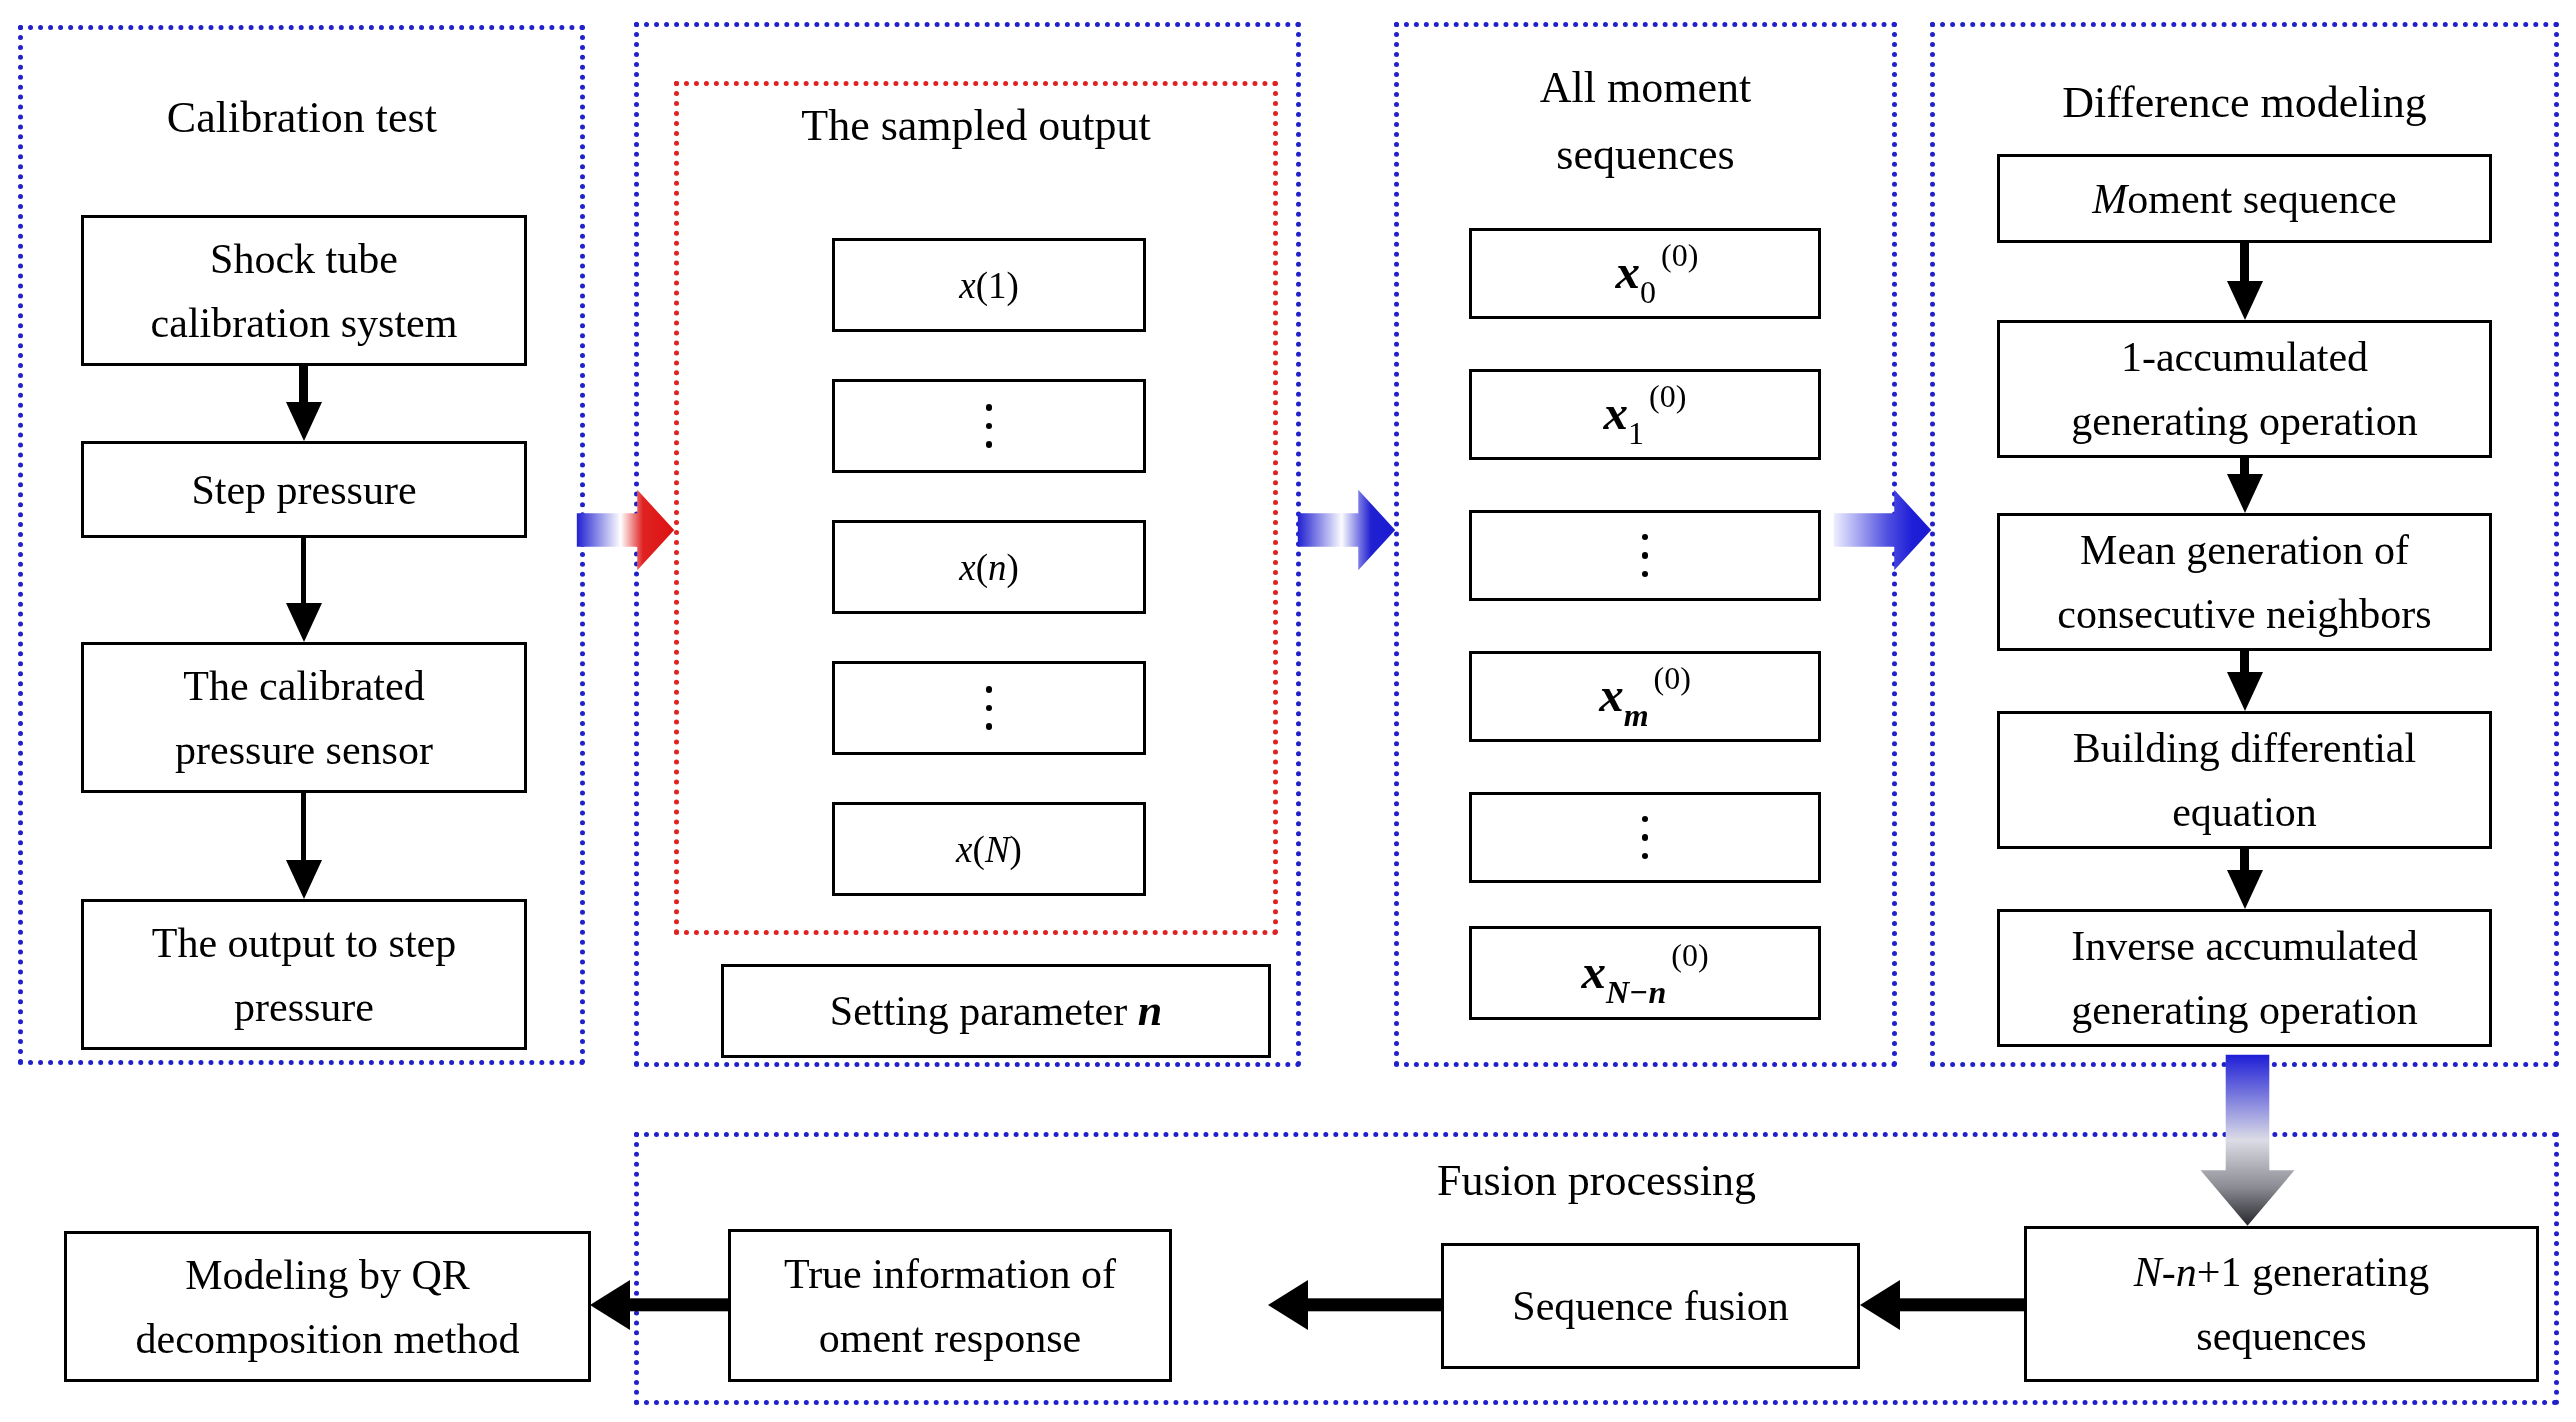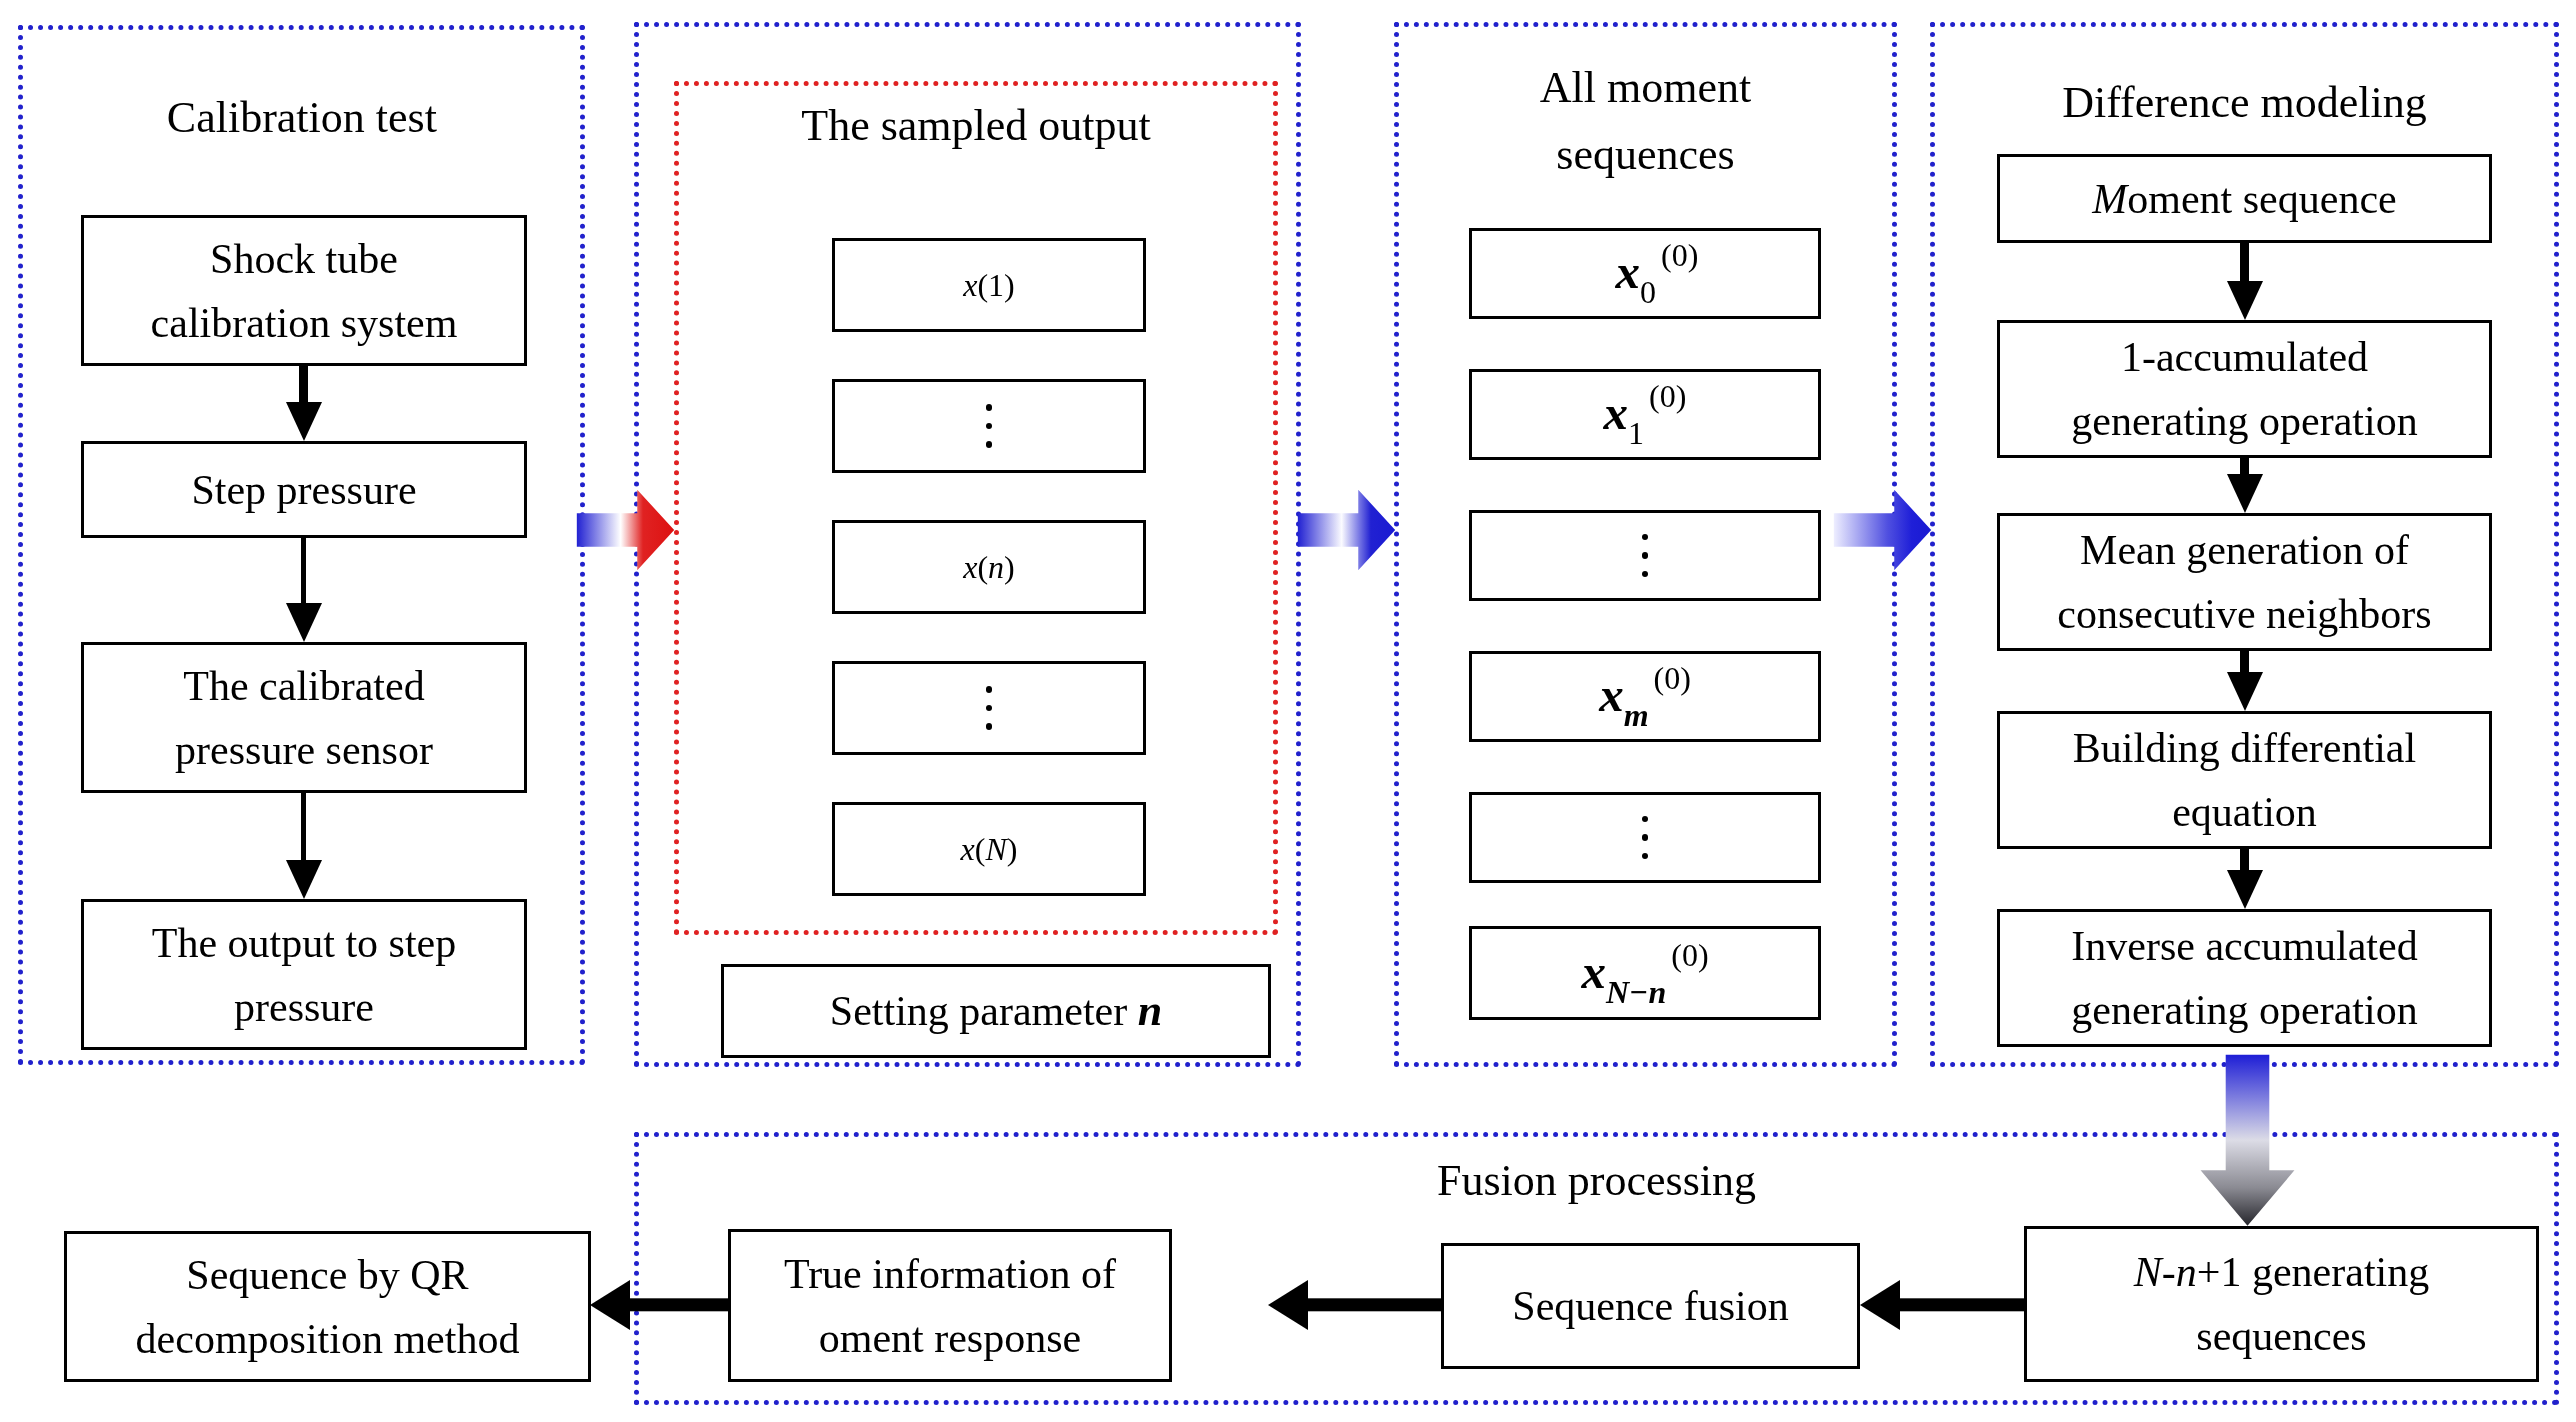--- a/index.html
+++ b/index.html
@@ -8,21 +8,21 @@
     font-family:"Liberation Serif","DejaVu Serif",serif; color:#000;
   }
   .panel   { position:absolute; border:5.9px dotted #2121cc; box-sizing:border-box; background:transparent; }
   .panel.red { border-color:#e02222; }
   .ptitle  { position:absolute; font-size:44px; text-align:center; line-height:67px; }
   .box {
     position:absolute; border:3.4px solid #000; box-sizing:border-box; background:#fff;
     display:flex; flex-direction:column; align-items:center; justify-content:center;
     text-align:center; font-size:42px; line-height:64px;
   }
-  .mathline { font-size:32px; line-height:45px; }
+  .mathline { font-size:37px; line-height:45px; }
   .it  { font-style:italic; }
   .bit { font-style:italic; font-weight:bold; }
   .mbase { font-style:italic; font-weight:bold; font-size:49px; }
   .msub  { font-size:32px; vertical-align:-15px; }
   .msub.it { font-style:italic; font-weight:bold; }
   .msup  { font-size:32px; vertical-align:22px; margin-left:5px; }
   
   .vdots { display:flex; flex-direction:column; align-items:center; gap:11.7px; }
   .vdots i { width:6.7px; height:6.7px; border-radius:50%; background:#000; }
   
@@ -171,21 +171,21 @@
   <div class="va" style="left:2226px; top:651px; width:37px; height:60px;">
     <div class="va-shaft" style="width:8.4px; height:22px;"></div>
     <div class="va-head"></div>
   </div>
   <div class="va" style="left:2226px; top:849px; width:37px; height:60px;">
     <div class="va-shaft" style="width:8.4px; height:22px;"></div>
     <div class="va-head"></div>
   </div>
 
   <div class="box" style="left:64px; top:1231px; width:527px; height:151px;">
-    <span>Sequence by QR</span>
+    <span>Modeling by QR</span>
     <span>decomposition method</span>
   </div>
   <div class="box" style="left:728px; top:1229px; width:444px; height:153px;">
     <span>True information of</span>
     <span>oment response</span>
   </div>
   <div class="box" style="left:1441px; top:1243px; width:419px; height:126px;">
     <span>Sequence fusion</span>
   </div>
   <div class="box" style="left:2024px; top:1226px; width:515px; height:156px;">

